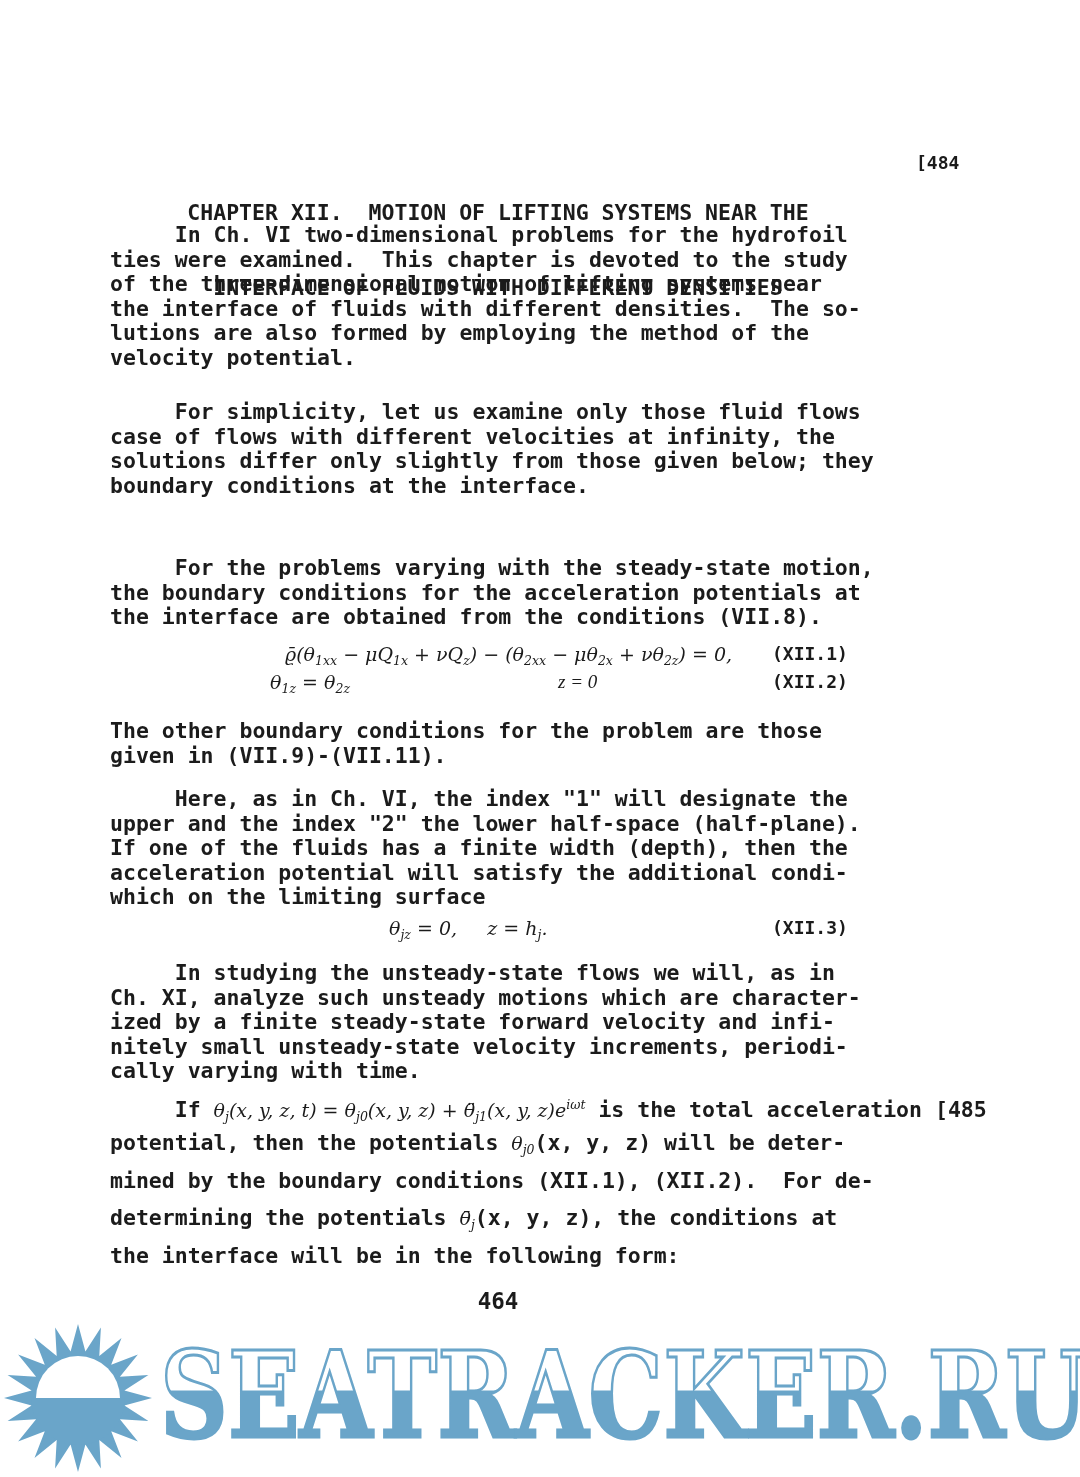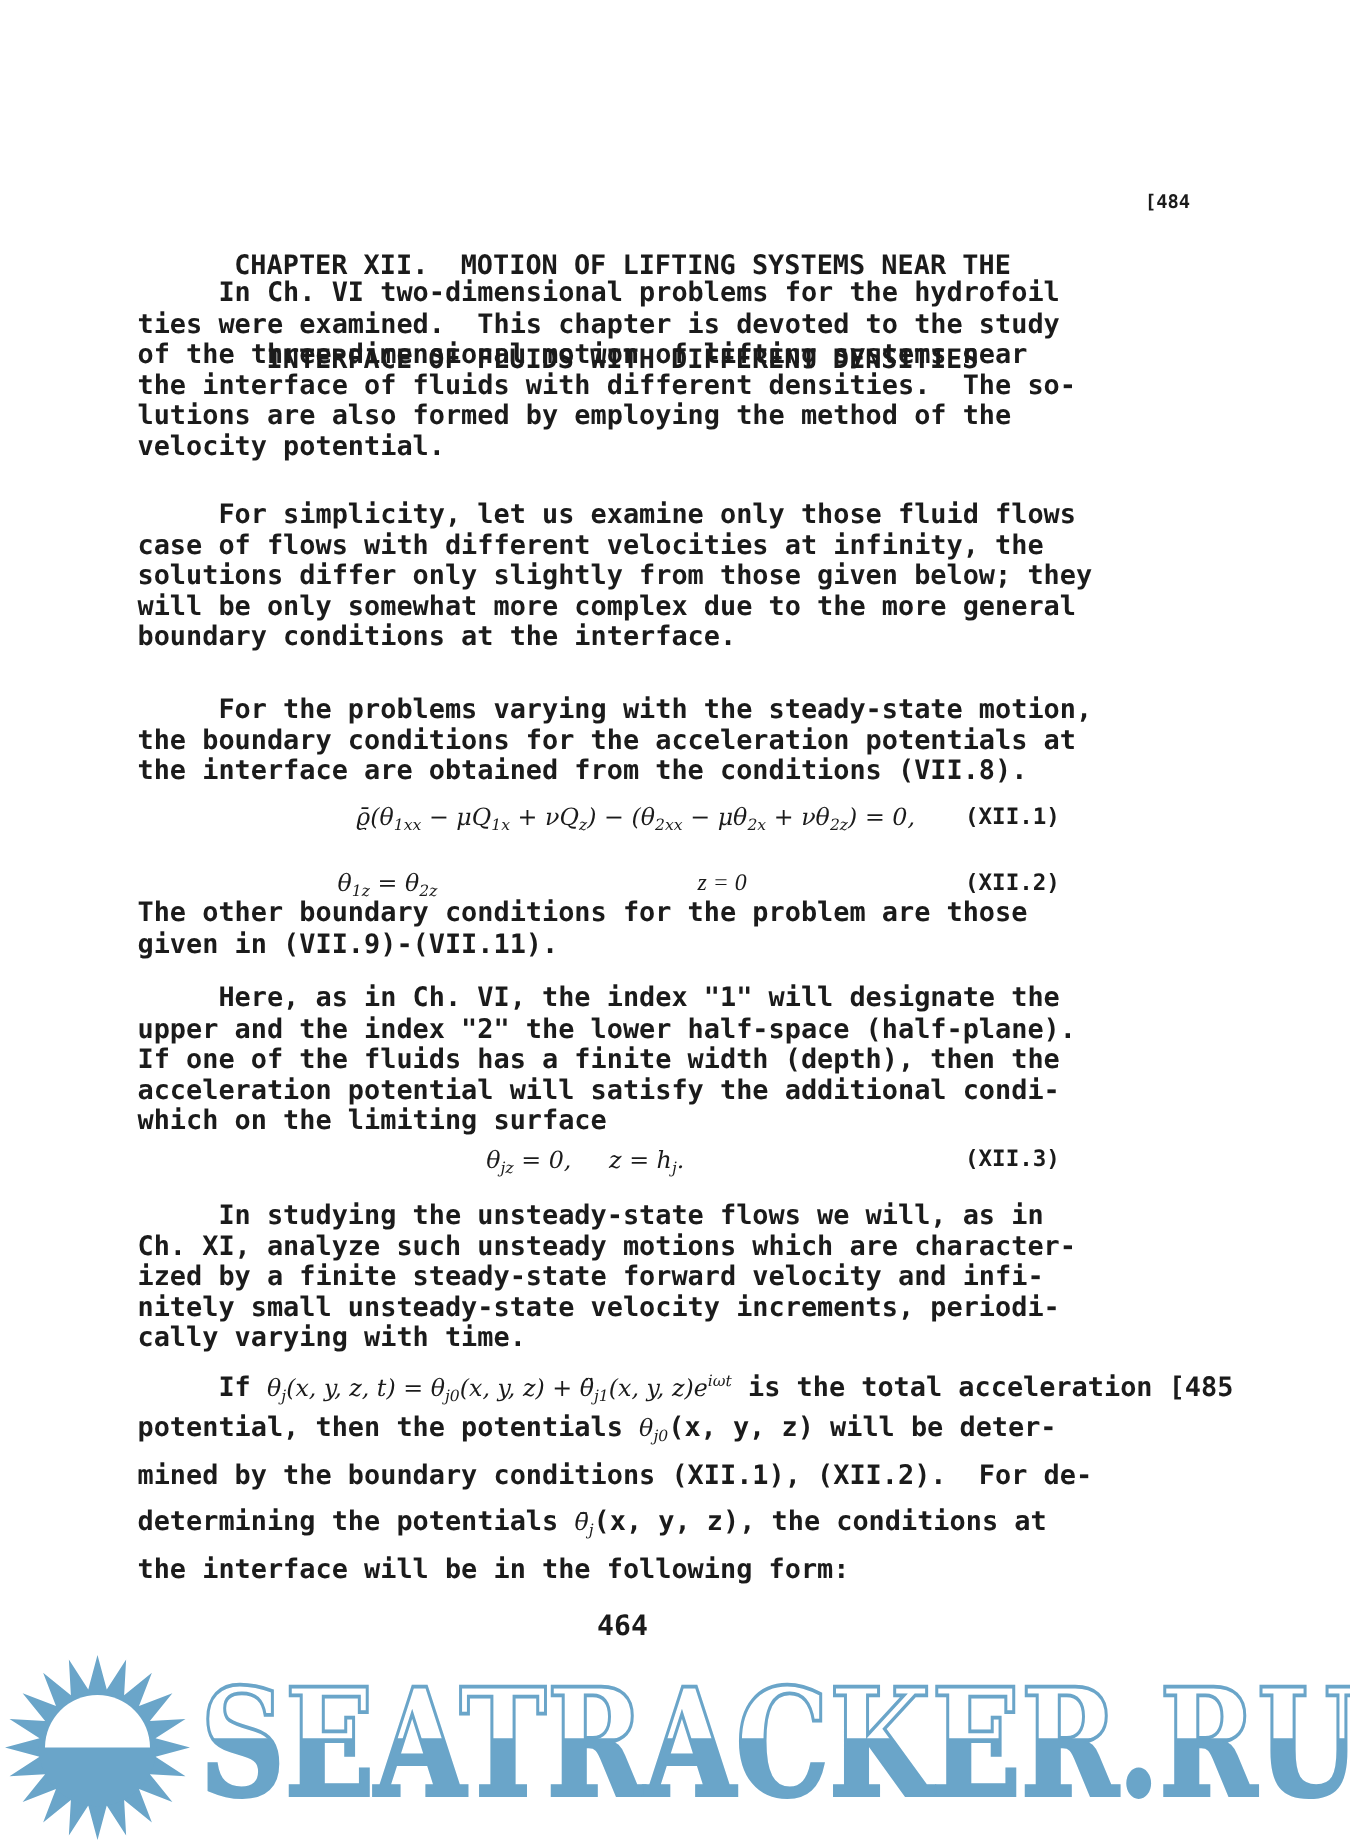--- a/index.html
+++ b/index.html
@@ -3,21 +3,21 @@
 <meta charset="utf-8">
 <style>
   html,body{margin:0;padding:0;background:#e8e8e8;}
   .page{
     position:relative;width:1080px;height:1477px;background:#ffffff;
     font-family:"DejaVu Sans Mono",monospace;font-weight:700;color:#1b1b1b;
     overflow:hidden;margin:0 auto;
   }
   .abs{position:absolute;}
   .title{left:113px;top:150px;width:770px;text-align:center;font-size:21.5px;line-height:25px;white-space:pre;}
-  .mref{font-size:15px;}
+  .mref{font-size:18px;}
   .para{left:110px;width:900px;font-size:21.5px;}
   .tline{white-space:pre;line-height:24.5px;height:24.5px;}
   .wide .tline{line-height:37.8px;height:37.8px;}
   .m{font-family:"DejaVu Serif",serif;font-style:italic;font-weight:500;font-size:19px;}
   .m.sub{font-size:12.5px;vertical-align:-4px;}
   .m.sup{font-size:12.5px;vertical-align:8px;}
   .eqrow{left:0;width:1080px;height:30px;}
   .eqpart{position:absolute;top:0;white-space:pre;}
   .eqlabel{position:absolute;top:0;font-size:18px;white-space:pre;}
   .pageno{left:113px;top:1288px;width:770px;text-align:center;font-size:22.5px;}
@@ -49,36 +49,35 @@
       <div class="tline">of the three-dimensional motion of lifting systems near</div>
       <div class="tline">the interface of fluids with different densities.  The so-</div>
       <div class="tline">lutions are also formed by employing the method of the</div>
       <div class="tline">velocity potential.</div>
     </div>
 
   <div class="abs para" style="top:400px;">
       <div class="tline">     For simplicity, let us examine only those fluid flows</div>
       <div class="tline">case of flows with different velocities at infinity, the</div>
       <div class="tline">solutions differ only slightly from those given below; they</div>
-      <div class="tline">will be only somewhat more complex due to the more general</div>
       <div class="tline">boundary conditions at the interface.</div>
     </div>
 
   <div class="abs para" style="top:556px;">
       <div class="tline">     For the problems varying with the steady-state motion,</div>
       <div class="tline">the boundary conditions for the acceleration potentials at</div>
       <div class="tline">the interface are obtained from the conditions (VII.8).</div>
     </div>
 
   <div class="abs eqrow" style="top:643px;text-decoration:underline;">
     <span class="eqpart" style="left:285px;"><span class="m">ϱ̄</span><span class="m">(θ</span><span class="m sub">1xx</span><span class="m"> − μQ</span><span class="m sub">1x</span><span class="m"> + νQ</span><span class="m sub">z</span><span class="m">) − (θ</span><span class="m sub">2xx</span><span class="m"> − μθ</span><span class="m sub">2x</span><span class="m"> + νθ</span><span class="m sub">2z</span><span class="m">) = 0,</span></span>
     <span class="eqlabel" style="left:772px;">(XII.1)</span>
   </div>
 
-  <div class="abs eqrow" style="top:696px;">
+  <div class="abs eqrow" style="top:671px;">
     <span class="eqpart" style="left:270px;"><span class="m">θ</span><span class="m sub">1z</span><span class="m"> = θ</span><span class="m sub">2z</span></span>
     <span class="eqpart m" style="left:558px;font-family:Liberation Serif, serif;">z = 0</span>
     <span class="eqlabel" style="left:772px;">(XII.2)</span>
   </div>
 
   <div class="abs para" style="top:719px;">
       <div class="tline">The other boundary conditions for the problem are those</div>
       <div class="tline">given in (VII.9)-(VII.11).</div>
     </div>
 

